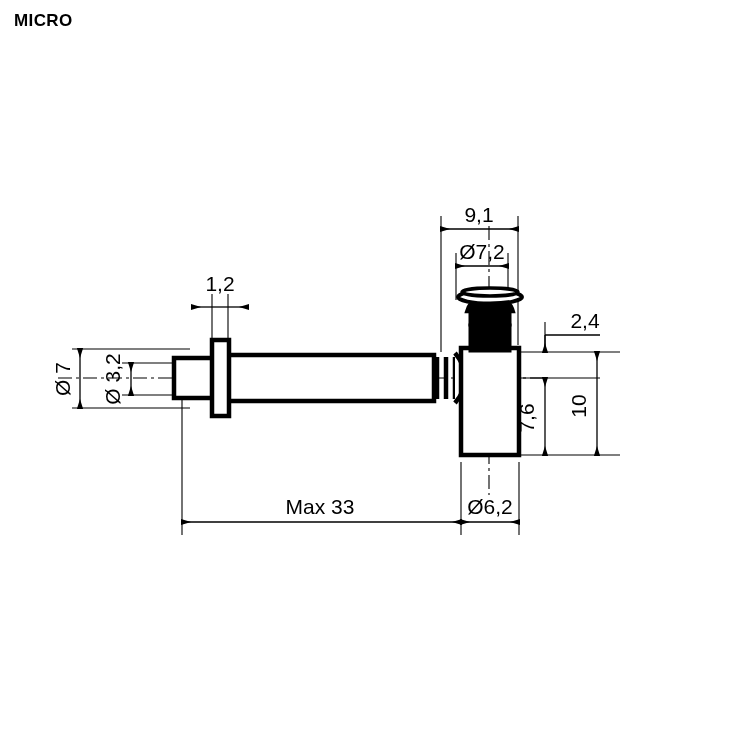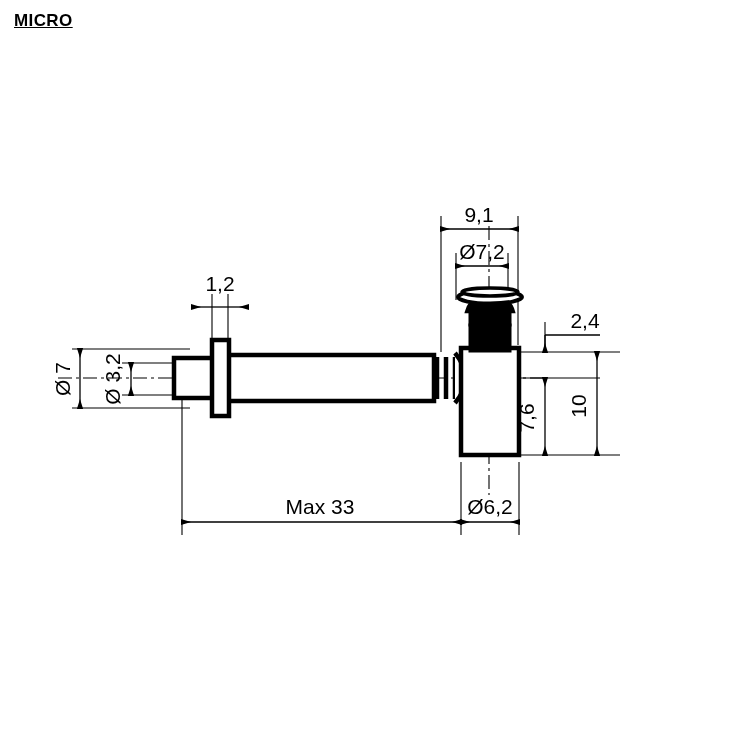--- a/index.html
+++ b/index.html
@@ -17,21 +17,20 @@
   }
   #title {
     position: absolute;
     left: 14px;
     top: 11px;
     font-size: 17px;
     font-weight: bold;
     color: #000000;
     letter-spacing: 0.4px;
     white-space: nowrap;
-    text-decoration: underline;
   }
   #drawing {
     position: absolute;
     left: 0;
     top: 0;
     width: 750px;
     height: 750px;
   }
   .dimtext {
     font-family: "Liberation Sans", sans-serif;

